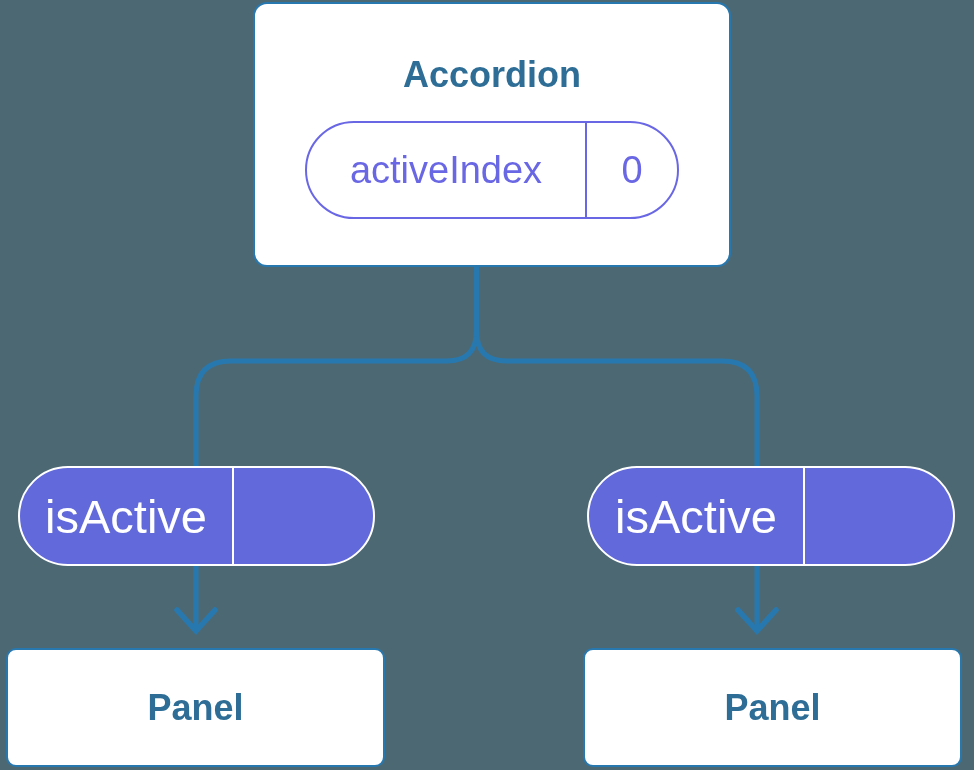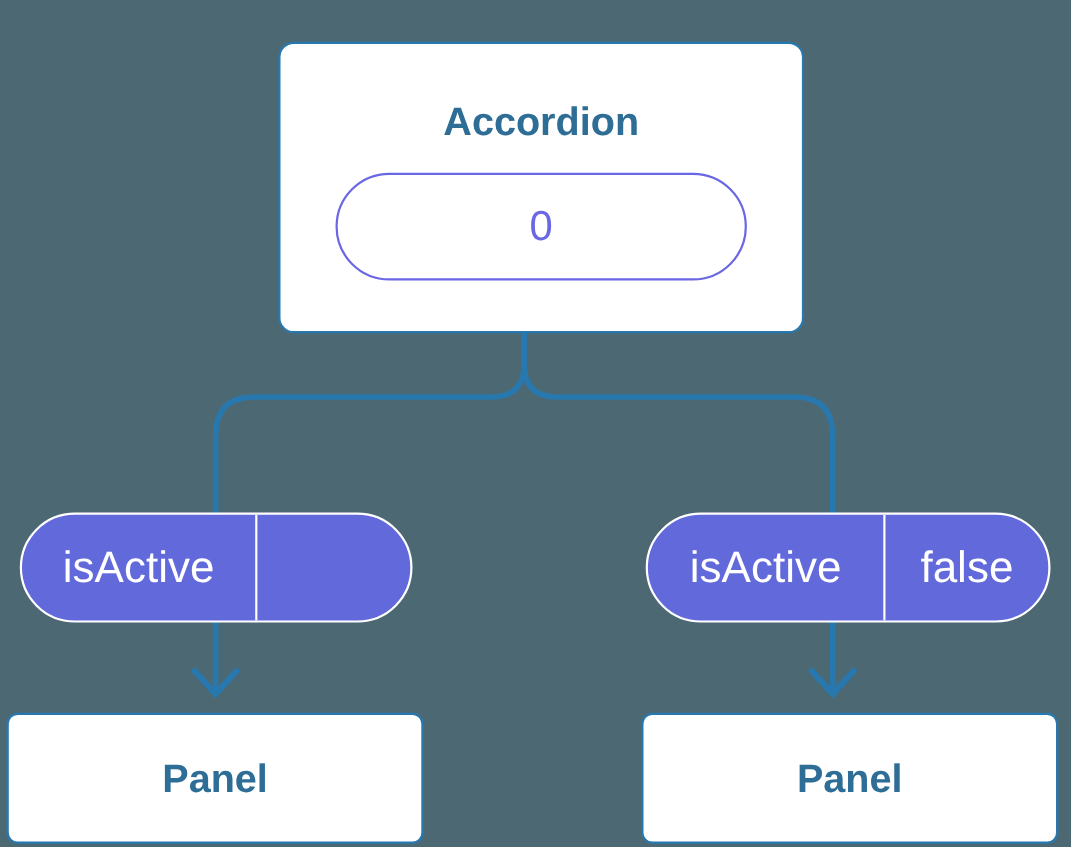--- a/index.html
+++ b/index.html
@@ -22,21 +22,20 @@
     background: var(--node_fill, #fff);
     border: 2.5px solid var(--node_border, #2878B0);
     box-sizing: border-box;
     z-index: 1;
   }
   .accordion-box {
     left: 253px; top: 2px;
     width: 478px; height: 265px;
     border-radius: 14px;
     text-align: center;
-    margin-top: 36px;
   }
   .node-title {
     color: var(--node_text, #2E6E96);
     font-size: 36px;
     font-weight: 600;
     line-height: 1.15;
   }
   .accordion-box .node-title { margin-top: 50px; }
   .state-pill {
     margin: 26px auto 0;
@@ -63,21 +62,21 @@
   .prop-pill {
     position: absolute;
     height: 100px;
     box-sizing: border-box;
     background: var(--pill_fill, #6269DB);
     border: 2.5px solid #fff;
     border-radius: 50px;
     display: flex;
     align-items: stretch;
     color: #fff;
-    font-size: 40px;
+    font-size: 47px;
     z-index: 1;
   }
   .prop-pill .cell {
     display: flex;
     align-items: center;
     justify-content: center;
   }
   .prop-pill .key { border-right: 2.5px solid #fff; }
   .prop-pill-left  { left: 18px;  top: 466px; width: 357px; }
   .prop-pill-left .key  { width: 212px; }
@@ -103,31 +102,31 @@
   <svg class="connectors" viewBox="0 0 974 770" xmlns="http://www.w3.org/2000/svg">
     <path d="M476.5,267 L476.5,331 Q476.5,361 446.5,361 L231,361 Q196,361 196,396 L196,628" fill="none" stroke-width="5" stroke="#2878B0"></path>
     <path d="M476.5,267 L476.5,331 Q476.5,361 506.5,361 L722,361 Q757,361 757,396 L757,628" fill="none" stroke-width="5" stroke="#2878B0"></path>
     <path d="M177,610 L196,631 L215,610" fill="none" stroke-width="5.5" stroke-linecap="round" stroke-linejoin="miter" stroke="#2878B0"></path>
     <path d="M738,610 L757,631 L776,610" fill="none" stroke-width="5.5" stroke-linecap="round" stroke-linejoin="miter" stroke="#2878B0"></path>
   </svg>
 
   <div class="node accordion-box">
     <div class="node-title">Accordion</div>
     <div class="state-pill">
+      <span class="cell key">activeIndex</span>
       <span class="cell val">0</span>
     </div>
   </div>
 
   <div class="prop-pill prop-pill-left">
     <span class="cell key">isActive</span>
   </div>
 
   <div class="prop-pill prop-pill-right">
     <span class="cell key">isActive</span>
-    <span class="cell val">false</span>
   </div>
 
   <div class="node panel-box panel-box-left">
     <span class="node-title">Panel</span>
   </div>
 
   <div class="node panel-box panel-box-right">
     <span class="node-title">Panel</span>
   </div>
 

